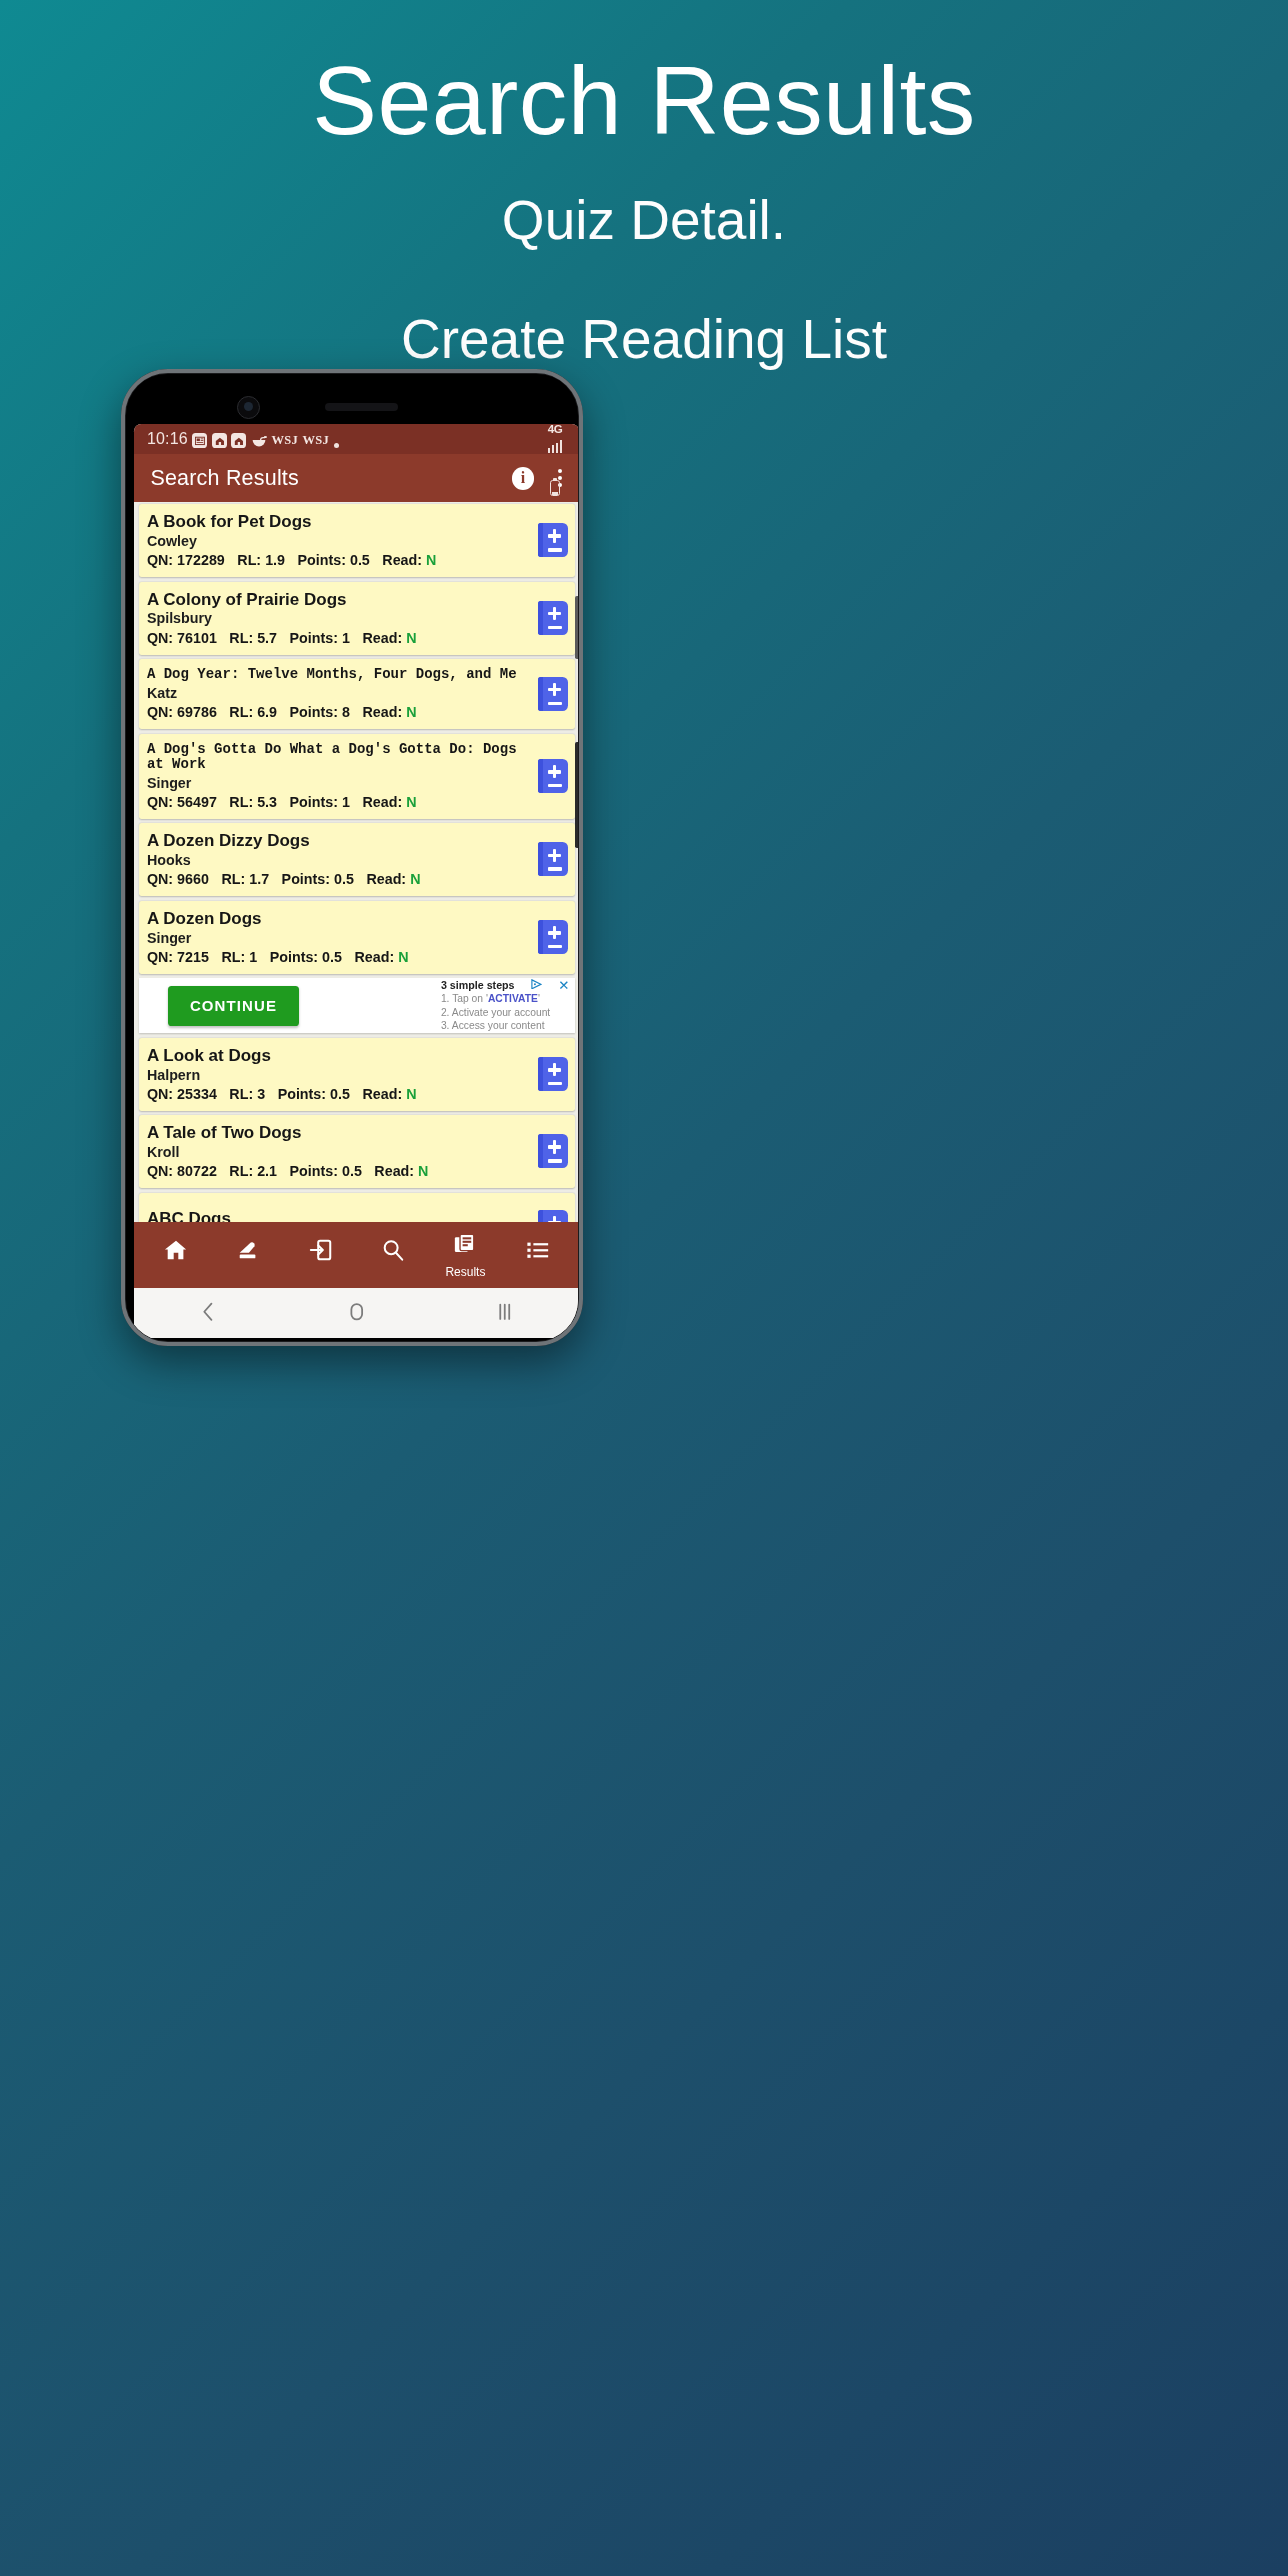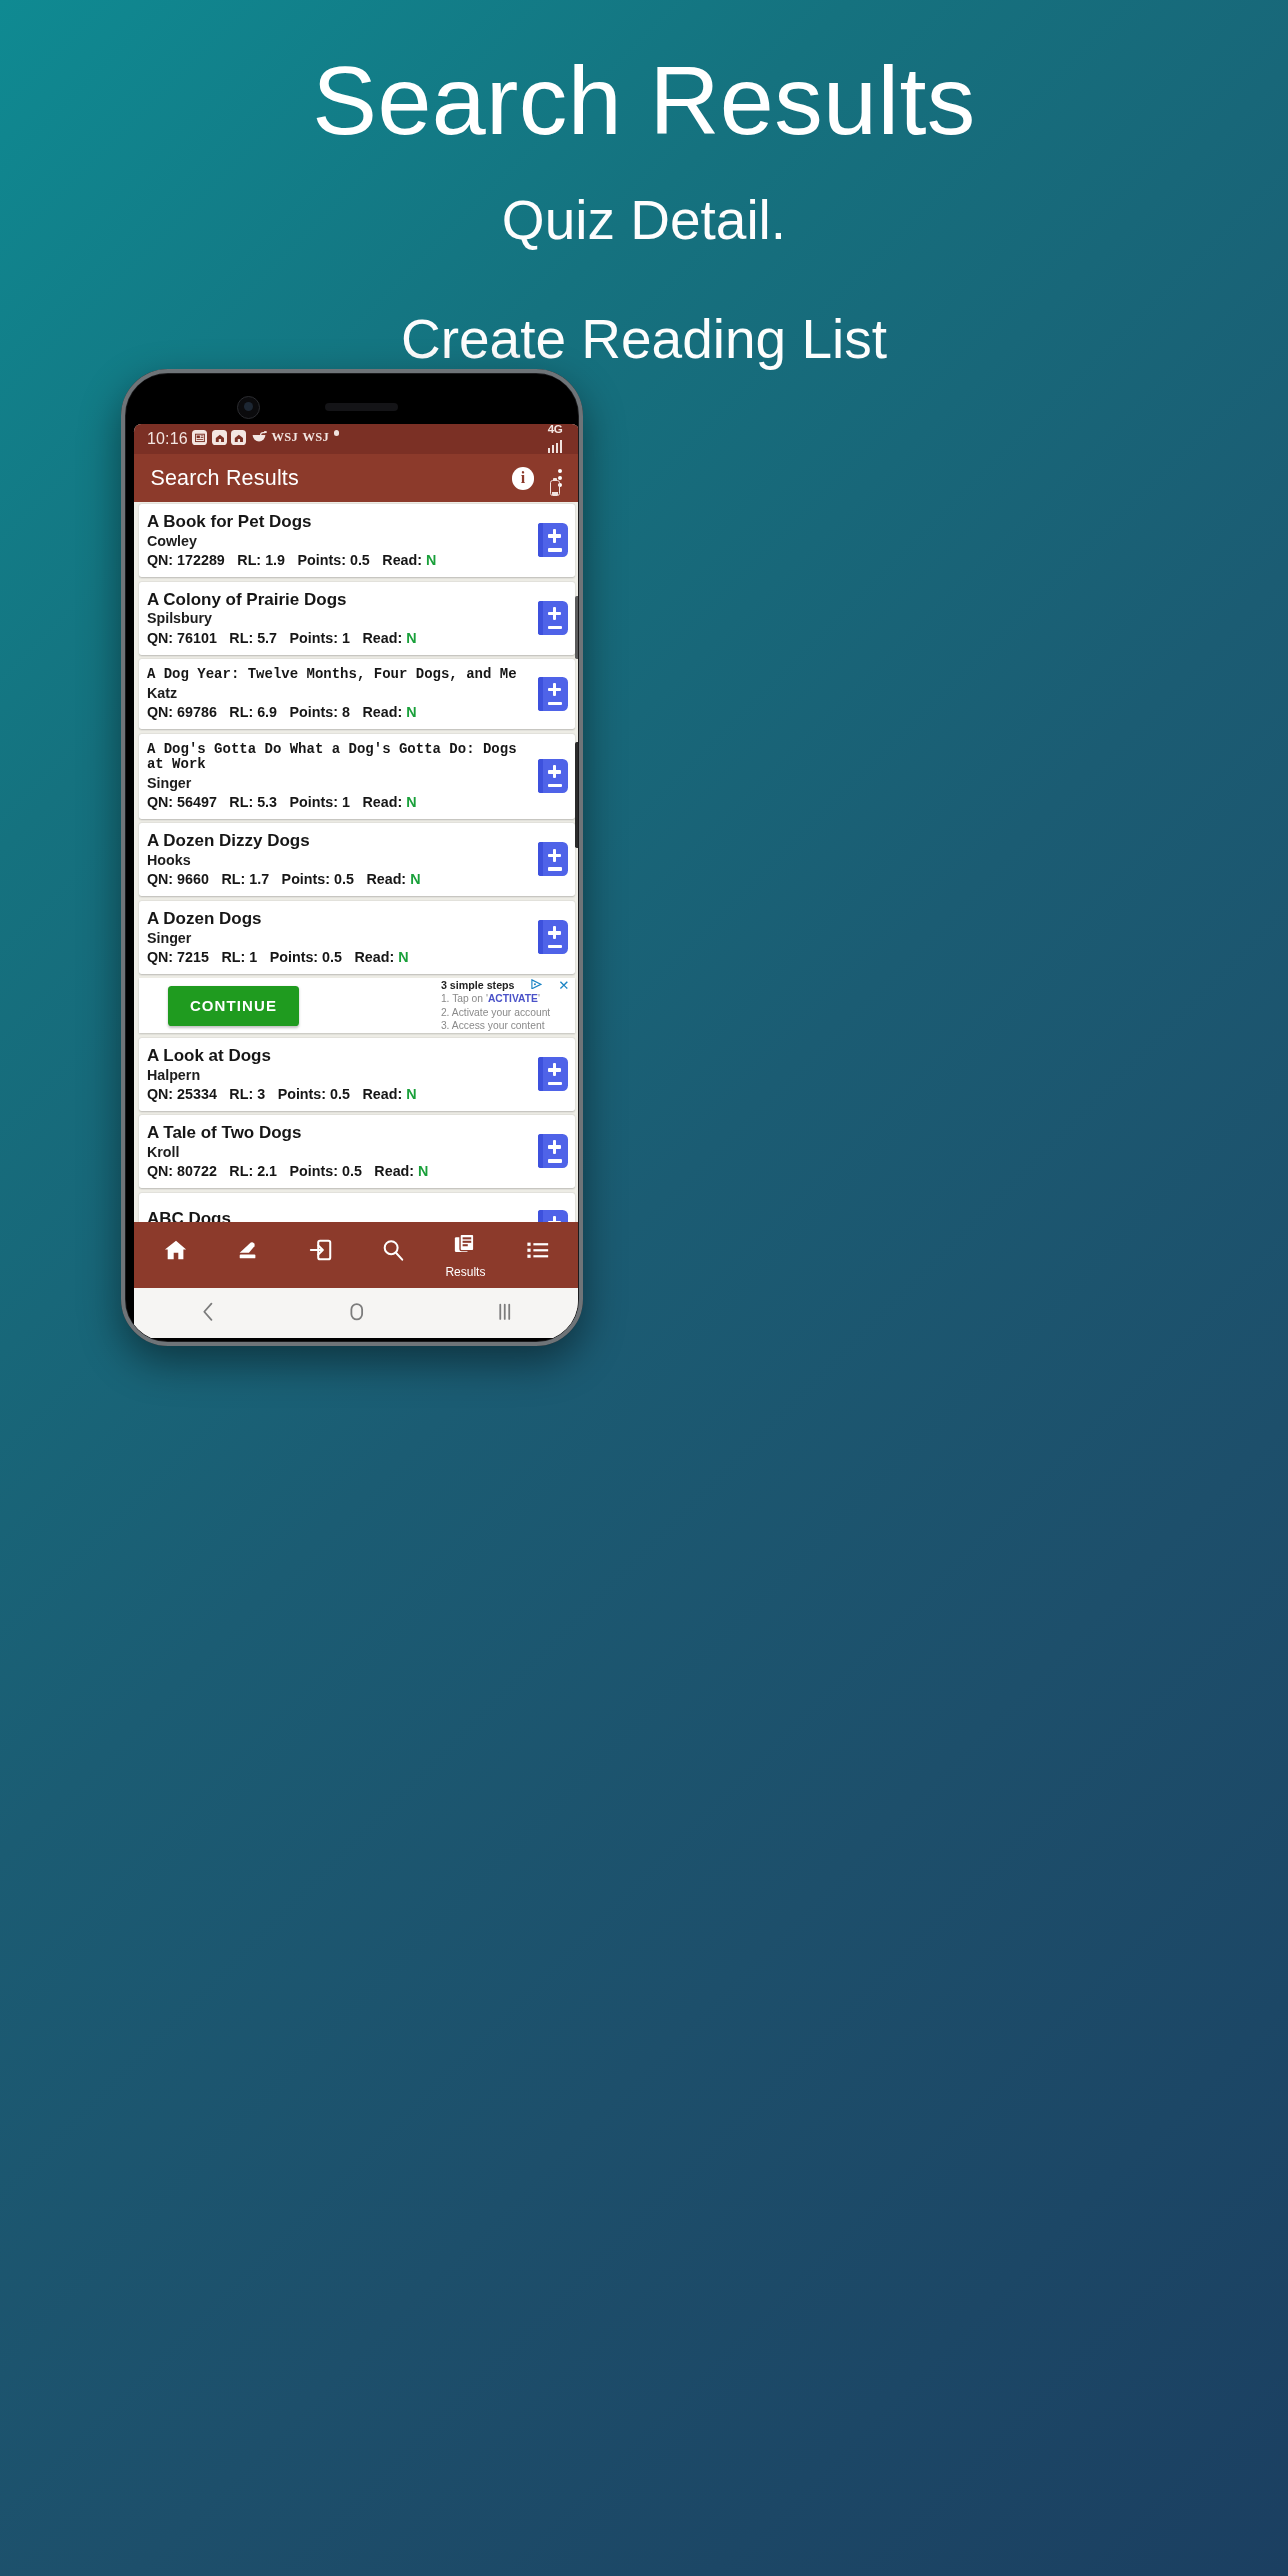--- a/index.html
+++ b/index.html
@@ -64,21 +64,21 @@
     display: flex; flex-direction: column;
   }
 
   
   .statusbar {
     height: 30px; background: #7b3025; color: #f3e6e2;
     display: flex; align-items: center; padding: 0 9px 0 12.5px;
     font-size: 15px; flex: 0 0 auto;
   }
   .status-time { font-size: 16px; font-weight: 400; letter-spacing: 0.2px; }
-  .status-left { display: flex; align-items: flex-start; gap: 4.5px; }
+  .status-left { display: flex; align-items: flex-end; gap: 4.5px; }
   .status-right { margin-left: auto; display: flex; align-items: center; gap: 5.4px; flex-direction: column; }
   .sicon { display: inline-flex; align-items: center; justify-content: center; }
   .sq-icon {
     width: 15px; height: 15px; background: #f3e6e2; border-radius: 3.6px;
     display: inline-flex; align-items: center; justify-content: center;
     color: #7b3025; font-size: 9.8px; line-height: 1;
   }
   .wsj { font-family: "Liberation Serif", serif; font-size: 12.5px; font-weight: 700; letter-spacing: 0.3px; }
   .dot-ind { width: 5.4px; height: 5.4px; border-radius: 50%; background: #f0e2de; display:inline-block; }
   .batt-pct { font-size: 15px; letter-spacing: 0.2px; }
@@ -114,21 +114,21 @@
   }
   .kebab { display:flex; flex-direction:column; gap:3.1px; padding: 3.6px 5.4px; }
   .kebab span { width:4px; height:4px; border-radius:50%; background:#fff; display:block; }
 
   
   .list {
     flex: 1 1 auto; background: #efeee7; position: relative;
     overflow: hidden; padding-top: 1.8px;
   }
   .card {
-    background: #ffffff; margin: 0 4.5px 4.5px 4.5px;
+    background: #fef9c3; margin: 0 4.5px 4.5px 4.5px;
     border-radius: 2.7px;
     box-shadow: 0 0.9px 1.8px rgba(0,0,0,0.22);
     display: flex; align-items: center;
     padding: 8px 7.2px 9px 8px;
     min-height: 70px;
   }
   .card-body { flex: 1 1 auto; min-width: 0; }
   .bk-title { font-size: 17px; font-weight: 700; color: #161616; line-height: 1.12; }
   .bk-title.small { font-size: 14px; font-weight: 700; font-family: Liberation Mono, monospace; }
   .bk-author { font-size: 14.3px; font-weight: 700; color: #1d1d1d; margin-top: 1.8px; line-height: 1.15; }

